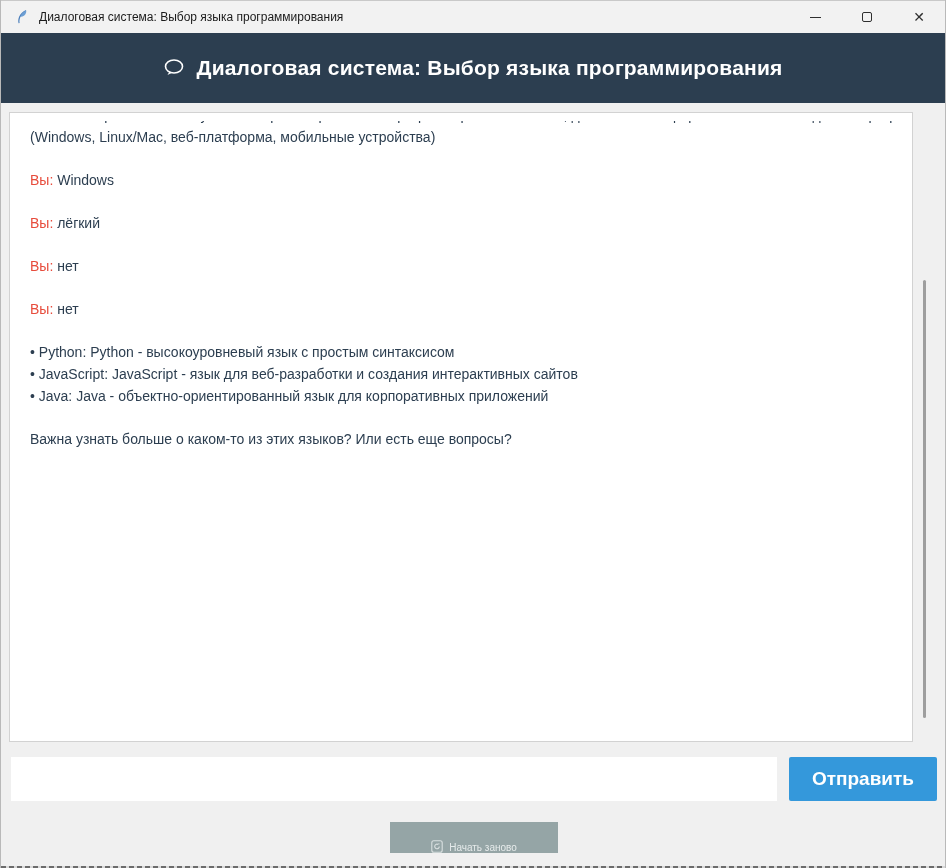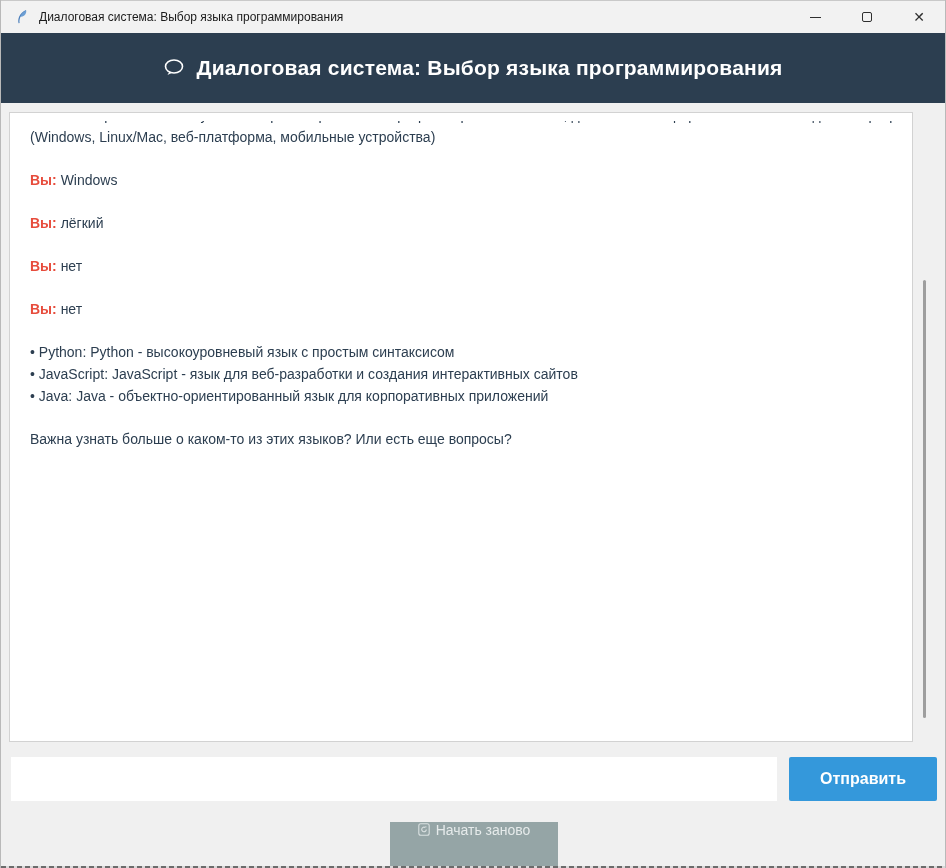--- a/index.html
+++ b/index.html
@@ -39,21 +39,21 @@
     width: 904px; height: 630px;
     background: #ffffff;
     border: 1px solid #d2d2d2;
     padding: 8px 20px;
     overflow: hidden;
     font-size: 14px; line-height: 21.6px; color: #2c3e50;
   }
   .clipped-line { height: 5px; overflow: hidden; margin-bottom: 1px; color: #2c3e50; }
   .clipped-line span { display: block; margin-top: -16px; white-space: nowrap; }
   .msg { margin: 0 0 21.5px 0; white-space: pre-line; }
-  .speaker { font-weight: bold; text-align: right; }
+  .speaker { font-weight: normal; text-align: right; }
   .speaker.user { color: #e74c3c; }
   .speaker.system { color: #3498db; }
   
   .scroll-thumb {
     position: absolute; left: 922px; top: 280px;
     width: 3px; height: 438px;
     background: #9e9e9e; border-radius: 2px;
   }
   
   .msg-input {
@@ -63,32 +63,32 @@
     background: #ffffff;
     font-family: "Liberation Sans", sans-serif;
     font-size: 15px; color: #2c3e50; padding: 0 10px;
   }
   .send-btn {
     position: absolute; left: 788px; top: 757px;
     width: 148px; height: 44px;
     background: #3498db; color: #ffffff;
     border: none; border-radius: 2px;
     font-family: "Liberation Sans", sans-serif;
-    font-size: 16px; font-weight: bold;
+    font-size: 19px; font-weight: bold;
     cursor: pointer;
   }
   
   .restart-btn {
     position: absolute; left: 389px; top: 822px;
-    width: 168px; height: 47px;
+    width: 168px; height: 31px;
     background: #95a5a6; color: #e6ebeb;
     border: none;
     font-family: "Liberation Sans", sans-serif;
-    font-size: 14px;
-    display: flex; align-items: flex-start; justify-content: center; gap: 6px;
+    font-size: 10px;
+    display: flex; align-items: flex-end; justify-content: center; gap: 6px;
     cursor: pointer;
   }
   .restart-icon { width: 12px; height: 14px; opacity: 0.85; }
   
   .bottom-edge {
     position: absolute; left: 0; bottom: 0; width: 100%; height: 2px;
     background: repeating-linear-gradient(90deg, #6b6b6b 0 5px, #d8d8d8 5px 8px);
   }
 </style>
 </head>

